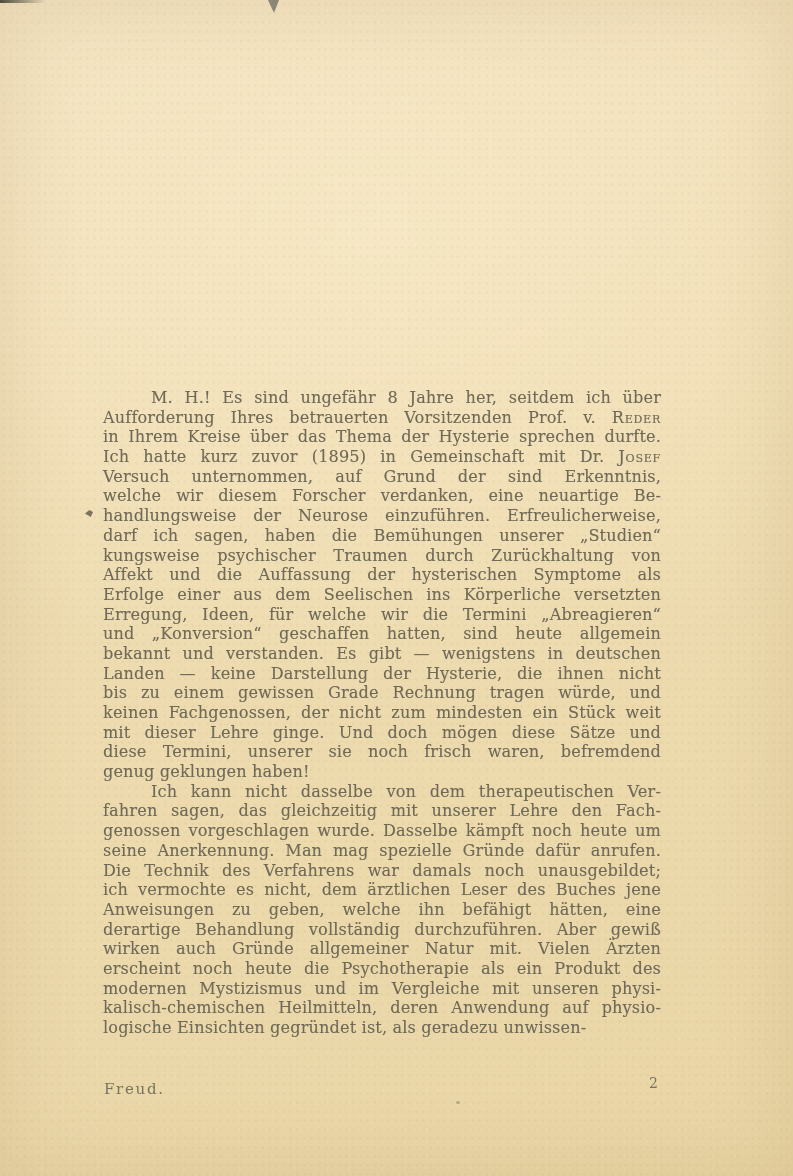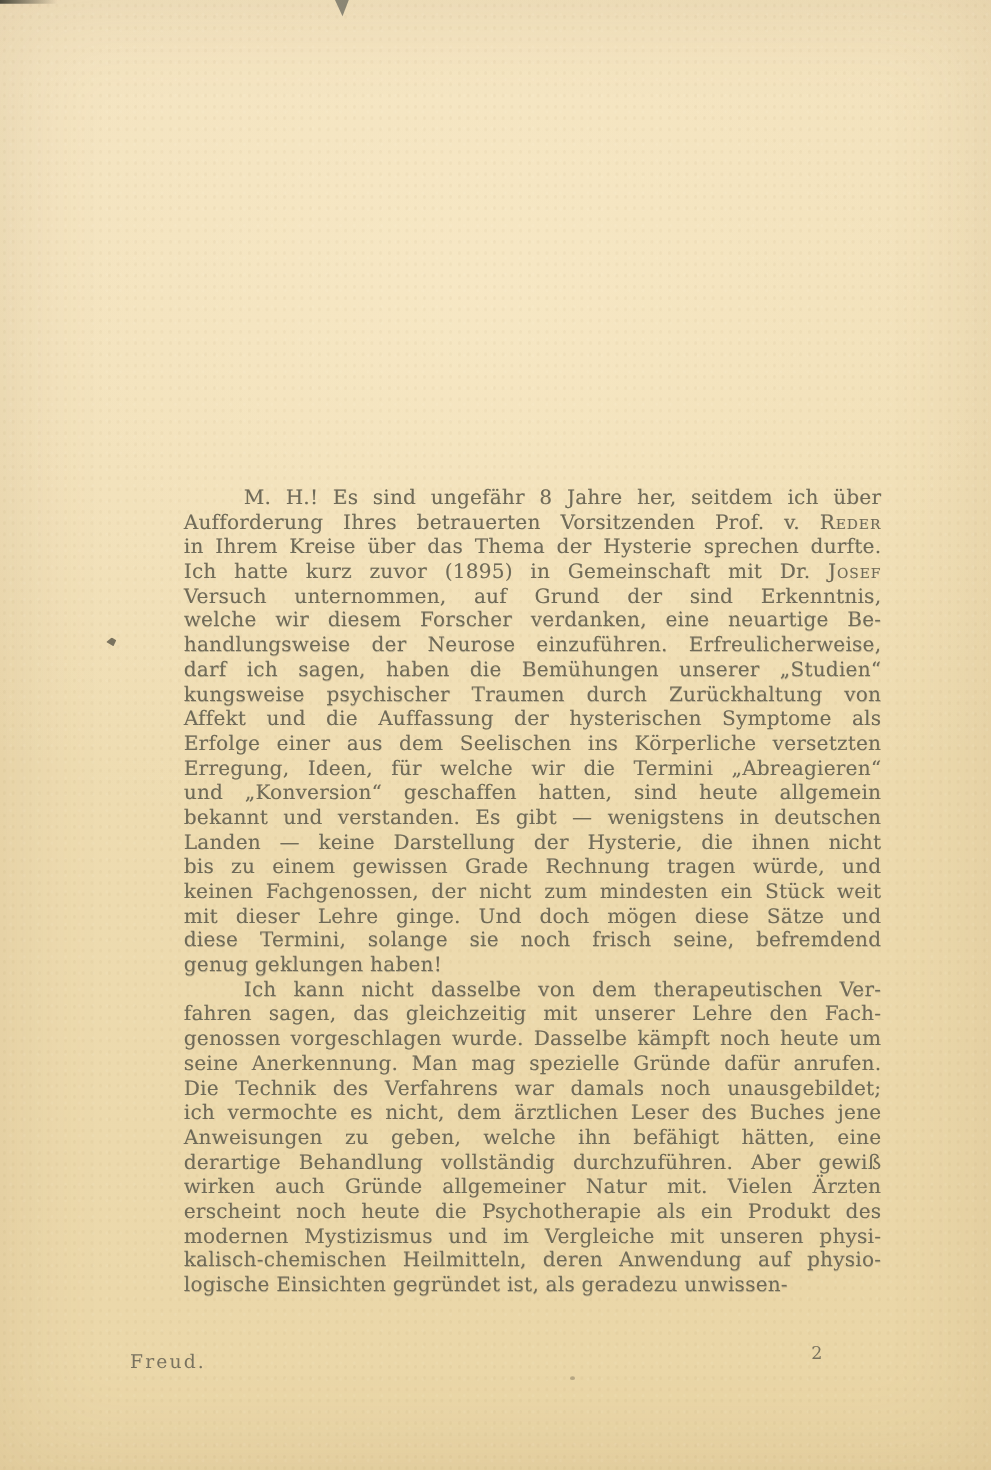--- a/index.html
+++ b/index.html
@@ -31,21 +31,20 @@
     background-position: 0 0, 3px 5px;
   }
   .text-block {
     position: absolute;
     left: 103px;
     top: 388px;
     width: 558px;
     font-size: 16px;
     letter-spacing: 0.2px;
     text-shadow: 0.3px 0.3px 0.5px rgba(111,106,88,0.35);
-    margin-left: 44px;
   }
   .line {
     height: 19.7px;
     line-height: 19.6px;
     text-align: justify;
     text-align-last: justify;
   }
   .line.indent { text-indent: 48px; }
   .line.last { text-align-last: left; }
   .sc { font-variant: small-caps; letter-spacing: 0.8px; }
@@ -121,21 +120,21 @@
       <div class="line">kungsweise psychischer Traumen durch Zurückhaltung von</div>
       <div class="line">Affekt und die Auffassung der hysterischen Symptome als</div>
       <div class="line">Erfolge einer aus dem Seelischen ins Körperliche versetzten</div>
       <div class="line">Erregung, Ideen, für welche wir die Termini „Abreagieren“</div>
       <div class="line">und „Konversion“ geschaffen hatten, sind heute allgemein</div>
       <div class="line">bekannt und verstanden. Es gibt — wenigstens in deutschen</div>
       <div class="line">Landen — keine Darstellung der Hysterie, die ihnen nicht</div>
       <div class="line">bis zu einem gewissen Grade Rechnung tragen würde, und</div>
       <div class="line">keinen Fachgenossen, der nicht zum mindesten ein Stück weit</div>
       <div class="line">mit dieser Lehre ginge. Und doch mögen diese Sätze und</div>
-      <div class="line">diese Termini, solange sie noch frisch seine, befremdend</div>
+      <div class="line">diese Termini, unserer sie noch frisch waren, befremdend</div>
       <div class="line last">genug geklungen haben!</div>
       <div class="line indent">Ich kann nicht dasselbe von dem therapeutischen Ver-</div>
       <div class="line">fahren sagen, das gleichzeitig mit unserer Lehre den Fach-</div>
       <div class="line">genossen vorgeschlagen wurde. Dasselbe kämpft noch heute um</div>
       <div class="line">seine Anerkennung. Man mag spezielle Gründe dafür anrufen.</div>
       <div class="line">Die Technik des Verfahrens war damals noch unausgebildet;</div>
       <div class="line">ich vermochte es nicht, dem ärztlichen Leser des Buches jene</div>
       <div class="line">Anweisungen zu geben, welche ihn befähigt hätten, eine</div>
       <div class="line">derartige Behandlung vollständig durchzuführen. Aber gewiß</div>
       <div class="line">wirken auch Gründe allgemeiner Natur mit. Vielen Ärzten</div>

